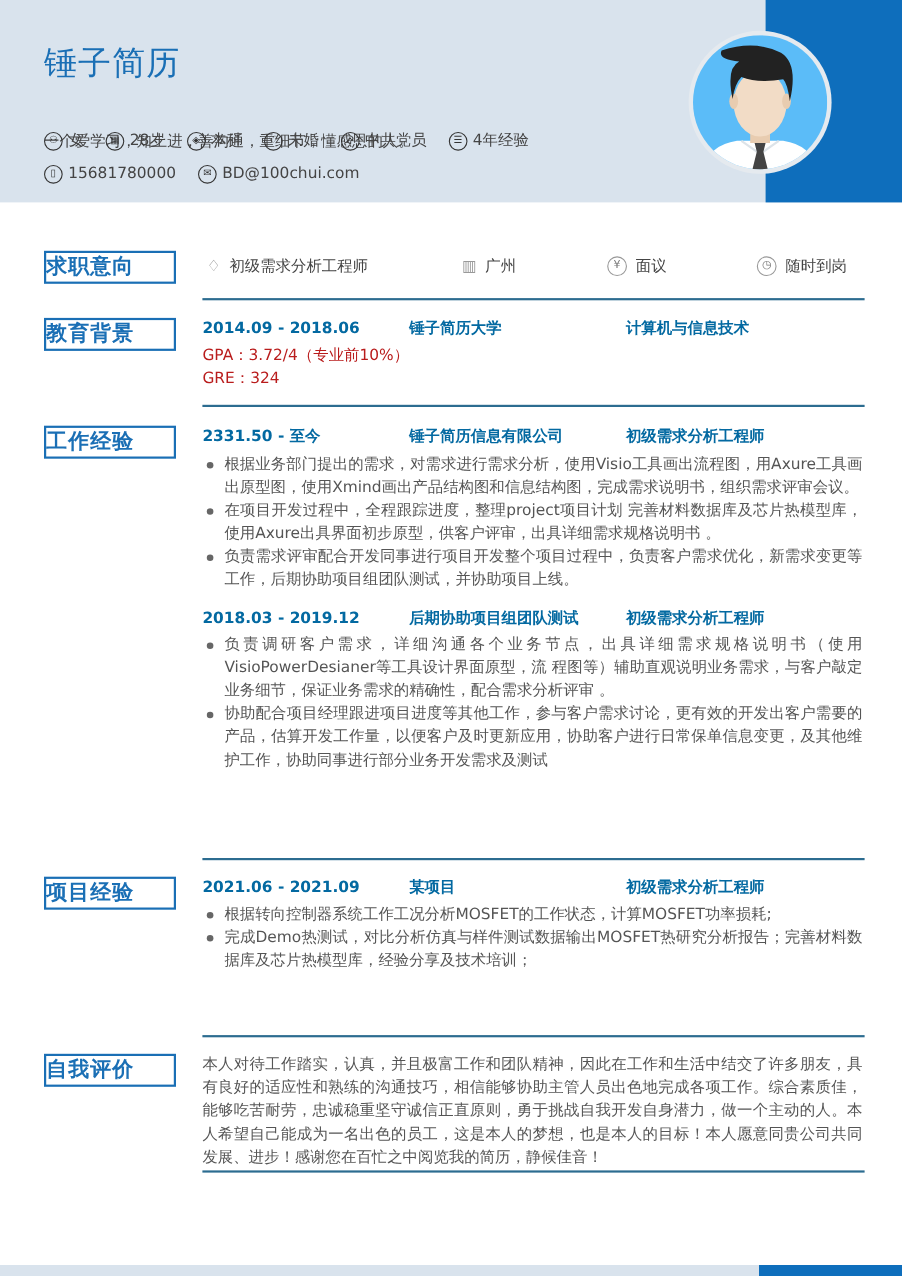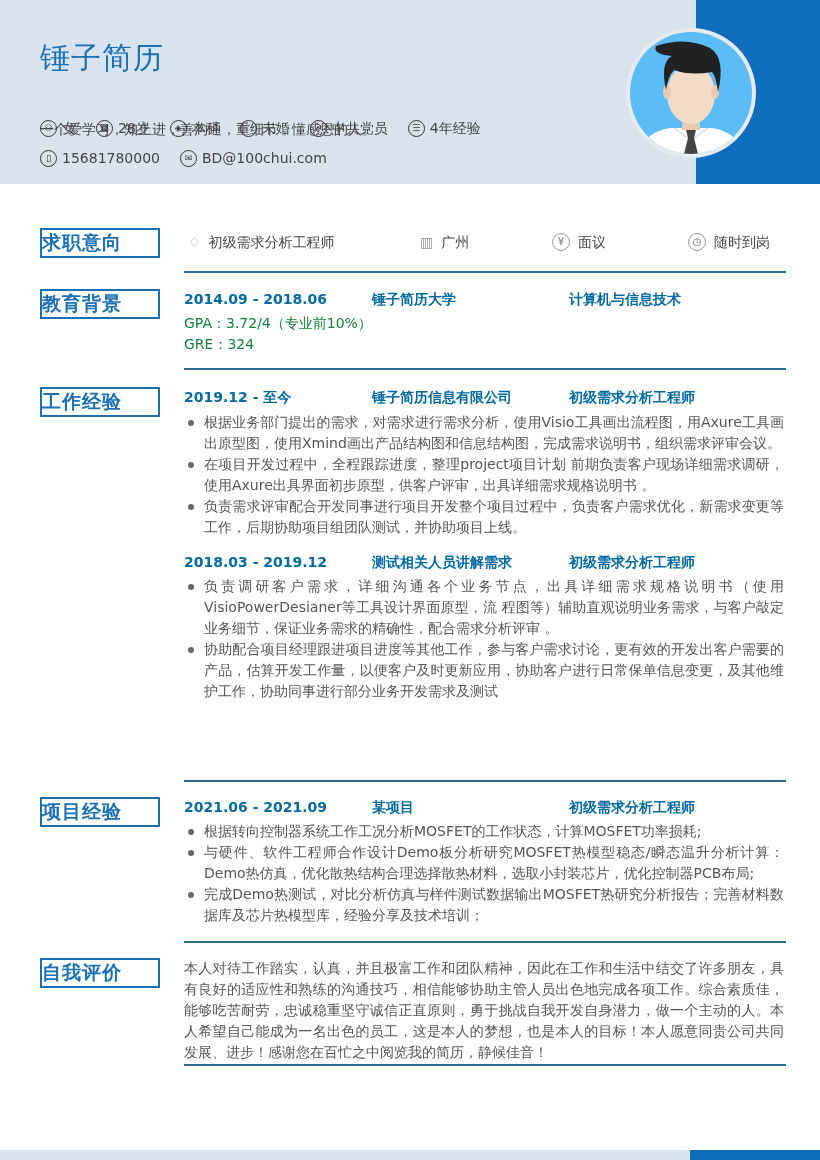--- a/index.html
+++ b/index.html
@@ -24,21 +24,21 @@
 
   .intent-row { position: absolute; left: 184px; top: 232px; width: 600px; height: 22px; font-size: 14px; color: #444; }
   .intent-item { position: absolute; top: 0; display: flex; align-items: center; line-height: 20px; }
   .intent-ic { color: #999; margin-right: 8px; font-size: 14px; display: inline-flex; align-items: center; justify-content: center; }
   .circ-ic { width: 18px; height: 18px; border: 1.3px solid #999; border-radius: 50%; font-size: 10px; color: #777; }
 
   .entry-head { position: absolute; left: 184px; width: 600px; height: 20px; font-size: 14px; font-weight: bold; color: #0369a1; line-height: 20px; }
   .entry-head span { position: absolute; top: 0; white-space: nowrap; }
   .c1 { left: 0; } .c2 { left: 188px; } .c3 { left: 385px; }
 
-  .plain { position: absolute; left: 184px; font-size: 14px; color: #15803d; line-height: 21px; }
+  .plain { position: absolute; left: 184px; font-size: 14px; color: #b91c1c; line-height: 21px; }
   .bullets { position: absolute; left: 184px; width: 600px; list-style: none; font-size: 14px; color: #555; line-height: 21px; }
   .bullets li { position: relative; padding-left: 20px; text-align: justify; }
   .bullets li::before { content: ""; position: absolute; left: 4px; top: 8px; width: 6px; height: 6px; border-radius: 50%; background: #666; }
 
   .para { position: absolute; left: 184px; width: 600px; font-size: 14px; color: #555; line-height: 21px; text-align: justify; }
 
   .footer-light { position: absolute; left: 0; top: 1150px; width: 690px; height: 10px; background: #d9e3ed; }
   .footer-blue { position: absolute; left: 690px; top: 1150px; width: 130px; height: 10px; background: #0e6ebc; }
 </style>
 </head>
@@ -135,50 +135,49 @@
   <span class="c1">2014.09 - 2018.06</span>
   <span class="c2">锤子简历大学</span>
   <span class="c3">计算机与信息技术</span>
 </div>
 <div class="plain" style="top:313px">GPA：3.72/4（专业前10%）</div>
 <div class="plain" style="top:334px">GRE：324</div>
 <div class="divider" style="top:368px"></div>
 
 <div class="sec-box" style="top:387px">工作经验</div>
 <div class="entry-head" style="top:387px">
-  <span class="c1">2019.12 - 至今</span>
+  <span class="c1">2331.50 - 至今</span>
   <span class="c2">锤子简历信息有限公司</span>
   <span class="c3">初级需求分析工程师</span>
 </div>
 <ul class="bullets" style="top:412px">
   <li>根据业务部门提出的需求，对需求进行需求分析，使用Visio工具画出流程图，用Axure工具画出原型图，使用Xmind画出产品结构图和信息结构图，完成需求说明书，组织需求评审会议。</li>
-  <li>在项目开发过程中，全程跟踪进度，整理project项目计划  前期负责客户现场详细需求调研，使用Axure出具界面初步原型，供客户评审，出具详细需求规格说明书 。</li>
+  <li>在项目开发过程中，全程跟踪进度，整理project项目计划  完善材料数据库及芯片热模型库，使用Axure出具界面初步原型，供客户评审，出具详细需求规格说明书 。</li>
   <li>负责需求评审配合开发同事进行项目开发整个项目过程中，负责客户需求优化，新需求变更等工作，后期协助项目组团队测试，并协助项目上线。</li>
 </ul>
 
 <div class="entry-head" style="top:552px">
   <span class="c1">2018.03 - 2019.12</span>
-  <span class="c2">测试相关人员讲解需求</span>
+  <span class="c2">后期协助项目组团队测试</span>
   <span class="c3">初级需求分析工程师</span>
 </div>
 <ul class="bullets" style="top:576px">
   <li>负责调研客户需求，详细沟通各个业务节点，出具详细需求规格说明书（使用VisioPowerDesianer等工具设计界面原型，流  程图等）辅助直观说明业务需求，与客户敲定业务细节，保证业务需求的精确性，配合需求分析评审 。</li>
   <li>协助配合项目经理跟进项目进度等其他工作，参与客户需求讨论，更有效的开发出客户需要的产品，估算开发工作量，以便客户及时更新应用，协助客户进行日常保单信息变更，及其他维护工作，协助同事进行部分业务开发需求及测试</li>
 </ul>
 <div class="divider" style="top:780px"></div>
 
 <div class="sec-box" style="top:797px">项目经验</div>
 <div class="entry-head" style="top:797px">
   <span class="c1">2021.06 - 2021.09</span>
   <span class="c2">某项目</span>
   <span class="c3">初级需求分析工程师</span>
 </div>
 <ul class="bullets" style="top:821px">
   <li>根据转向控制器系统工作工况分析MOSFET的工作状态，计算MOSFET功率损耗;</li>
-  <li>与硬件、软件工程师合作设计Demo板分析研究MOSFET热模型稳态/瞬态温升分析计算：Demo热仿真，优化散热结构合理选择散热材料，选取小封装芯片，优化控制器PCB布局;</li>
   <li>完成Demo热测试，对比分析仿真与样件测试数据输出MOSFET热研究分析报告；完善材料数据库及芯片热模型库，经验分享及技术培训；</li>
 </ul>
 <div class="divider" style="top:941px"></div>
 
 <div class="sec-box" style="top:958px">自我评价</div>
 <div class="para" style="top:958px">本人对待工作踏实，认真，并且极富工作和团队精神，因此在工作和生活中结交了许多朋友，具有良好的适应性和熟练的沟通技巧，相信能够协助主管人员出色地完成各项工作。综合素质佳，能够吃苦耐劳，忠诚稳重坚守诚信正直原则，勇于挑战自我开发自身潜力，做一个主动的人。本人希望自己能成为一名出色的员工，这是本人的梦想，也是本人的目标！本人愿意同贵公司共同发展、进步！感谢您在百忙之中阅览我的简历，静候佳音！</div>
 <div class="divider" style="top:1064px"></div>
 
 <div class="footer-light"></div>
 <div class="footer-blue"></div>

